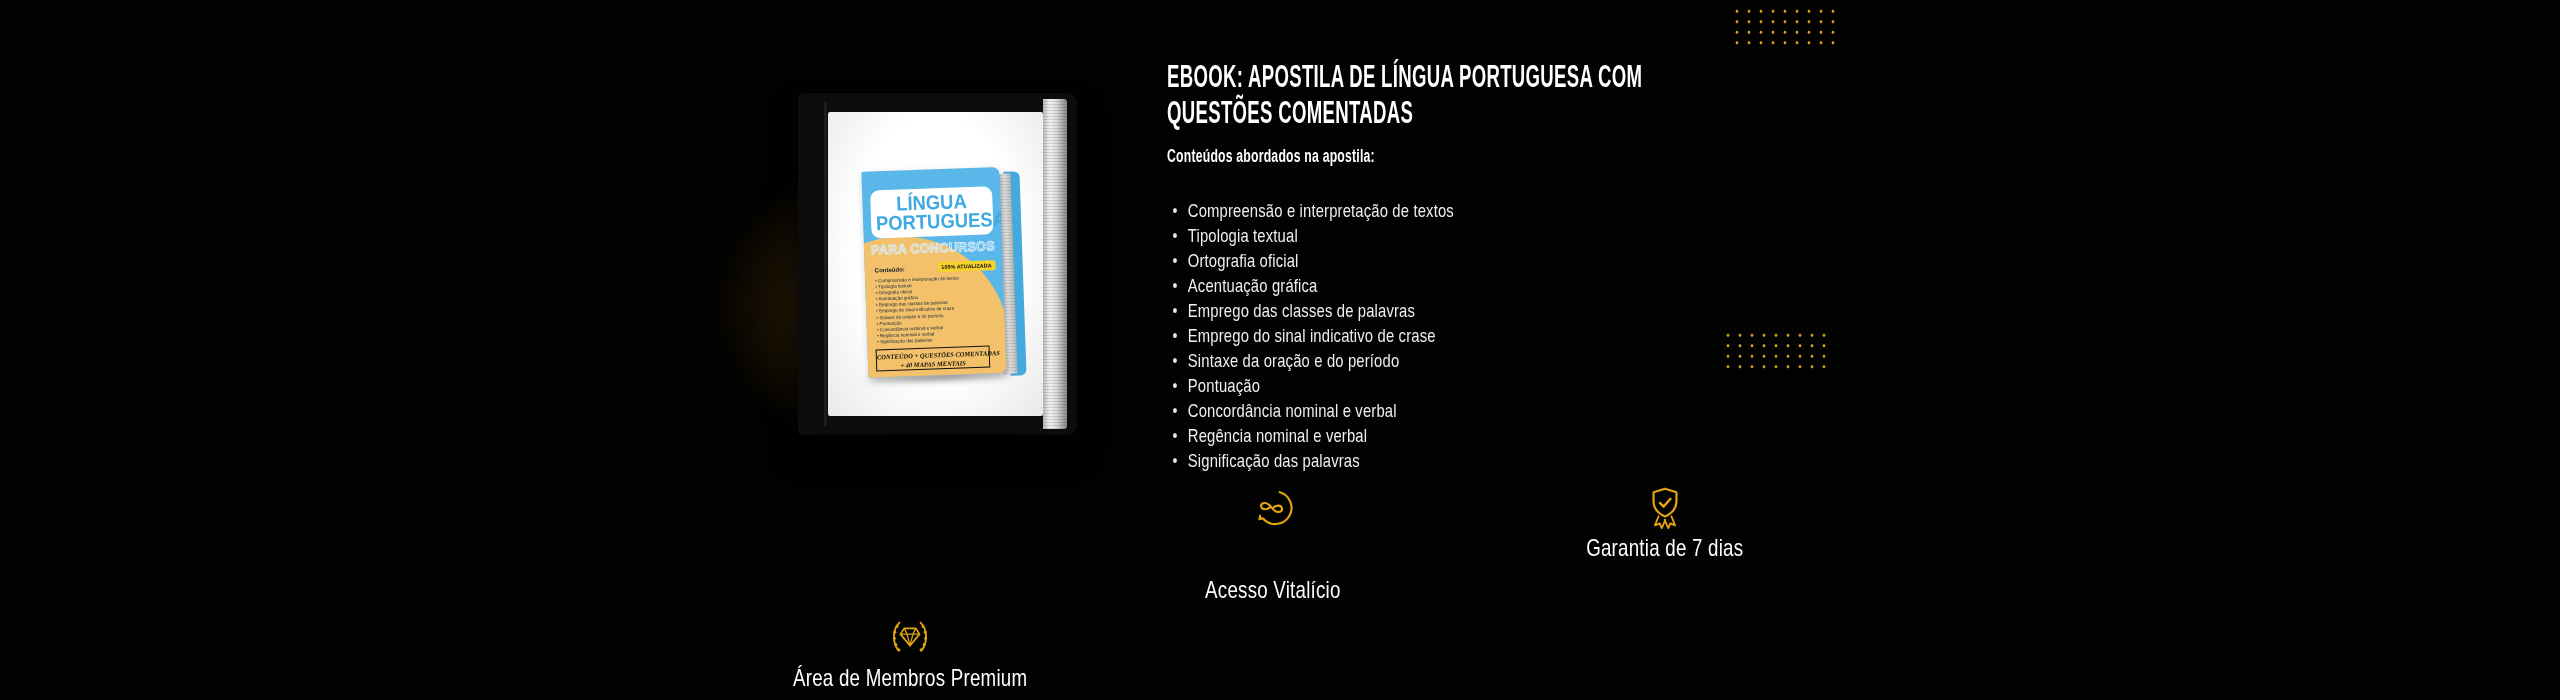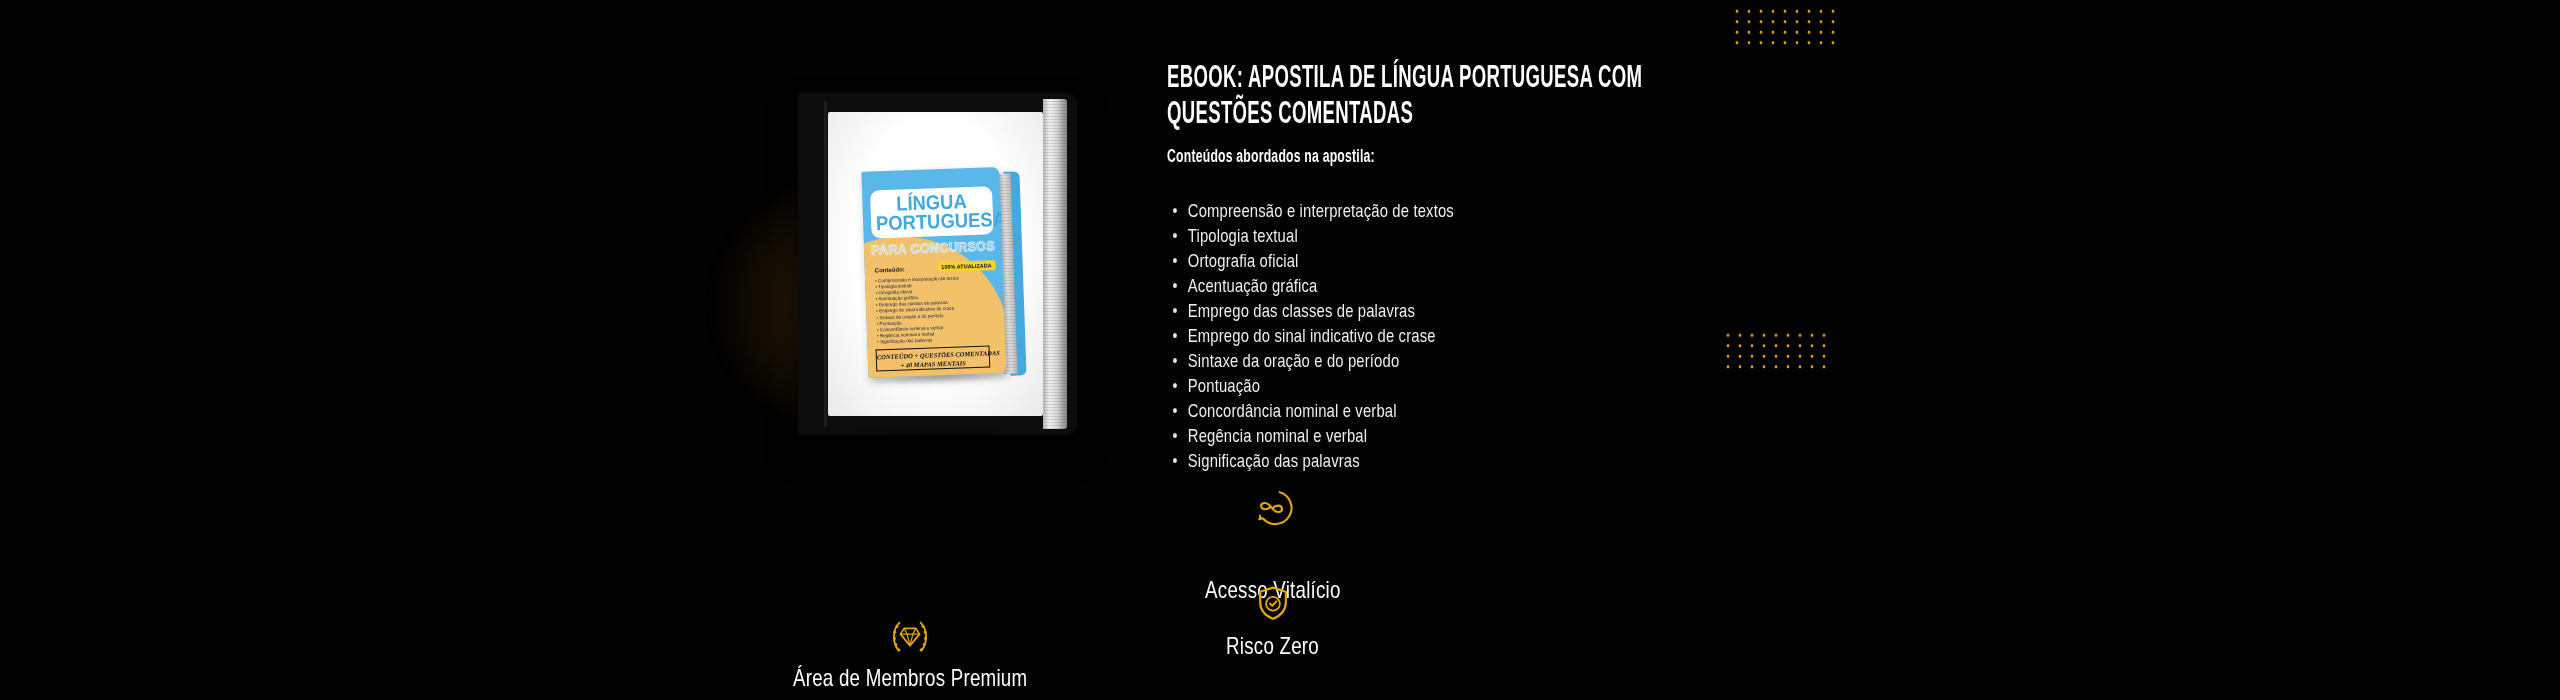--- a/index.html
+++ b/index.html
@@ -178,20 +178,31 @@
     <div class="icn">
       <svg class="gold" width="46" height="46" viewBox="0 0 48 48">
         <path d="M21 24 c-2.6 3.2 -8.8 3.4 -9.4 -0.6 c-0.5 -4 5.6 -5 8.6 -1.4 l4.6 5 c3 3.6 9.1 2.6 8.6 -1.4 c-0.6 -4 -6.8 -3.8 -9.4 -0.6" stroke-width="2.2"></path>
         <path d="M31 8.5 a17 17 0 1 1 -17.5 27.5" stroke-width="2.2"></path>
         <path d="M13.5 36 l-4 1 l1 -4.5" fill="#E2A50F" stroke-width="1.6"></path>
       </svg>
     </div>
     <div class="lbl">Acesso Vitalício</div>
   </div>
 
+  <div class="feature f3">
+    <div class="icn">
+      <svg class="gold" width="44" height="44" viewBox="0 0 48 48">
+        <path d="M17 33 l-4 10 5.2 -2.2 2.2 5.2 4 -9" stroke-width="2"></path>
+        <path d="M31 33 l4 10 -5.2 -2.2 -2.2 5.2 -4 -9" stroke-width="2"></path>
+        <path d="M24 3 l12.5 3.8 v9.8 c0 8.8 -5.6 13.6 -12.5 16.6 c-6.9 -3 -12.5 -7.8 -12.5 -16.6 v-9.8 z"></path>
+        <path d="M18.5 18.5 l4 4 7.5 -8.5" stroke-width="2.6"></path>
+      </svg>
+    </div>
+    <div class="lbl">Garantia de 7 dias</div>
+  </div>
 
   <div class="feature f4">
     <div class="icn">
       <svg class="gold" width="46" height="46" viewBox="0 0 48 48">
         <path d="M13 9 C 5.5 16 5.5 30 12 38" stroke-width="2"></path>
         <path d="M35 9 C 42.5 16 42.5 30 36 38" stroke-width="2"></path>
         <circle cx="10.5" cy="13" r="1.5" fill="#E2A50F" stroke="none"></circle>
         <circle cx="8.2" cy="19" r="1.5" fill="#E2A50F" stroke="none"></circle>
         <circle cx="7.8" cy="25.5" r="1.5" fill="#E2A50F" stroke="none"></circle>
         <circle cx="9.3" cy="32" r="1.5" fill="#E2A50F" stroke="none"></circle>
@@ -201,24 +212,14 @@
         <circle cx="40.2" cy="25.5" r="1.5" fill="#E2A50F" stroke="none"></circle>
         <circle cx="38.7" cy="32" r="1.5" fill="#E2A50F" stroke="none"></circle>
         <circle cx="35.5" cy="37.5" r="1.5" fill="#E2A50F" stroke="none"></circle>
         <path d="M18 15 h12 l4 6 -10 12 -10 -12 z" stroke-width="1.8"></path>
         <path d="M14 21 h20 M18 15 l3 6 3 12 M30 15 l-3 6 -3 12" stroke-width="1.3"></path>
       </svg>
     </div>
     <div class="lbl">Área de Membros Premium</div>
   </div>
 
-  <div class="feature f5">
-    <div class="icn">
-      <svg class="gold" width="44" height="44" viewBox="0 0 48 48">
-        <path d="M24 4 l14 4.5 v11 c0 10 -6.3 15.3 -14 18.5 c-7.7 -3.2 -14 -8.5 -14 -18.5 v-11 z"></path>
-        <circle cx="24" cy="21.5" r="7.5" stroke-width="2"></circle>
-        <path d="M20.8 21.5 l2.4 2.4 4.4 -5" stroke-width="2.2"></path>
-      </svg>
-    </div>
-    <div class="lbl">Risco Zero</div>
-  </div>
 
 </div>
 
 </body></html>

